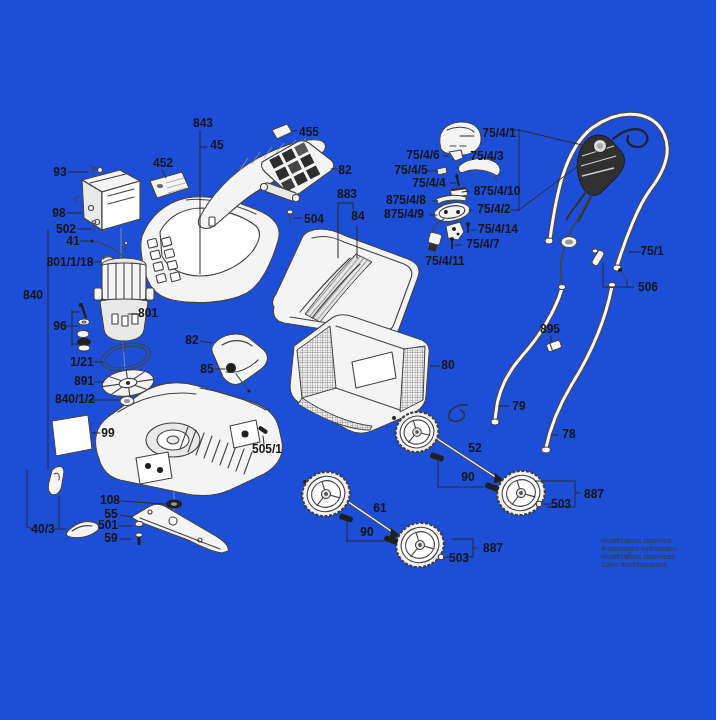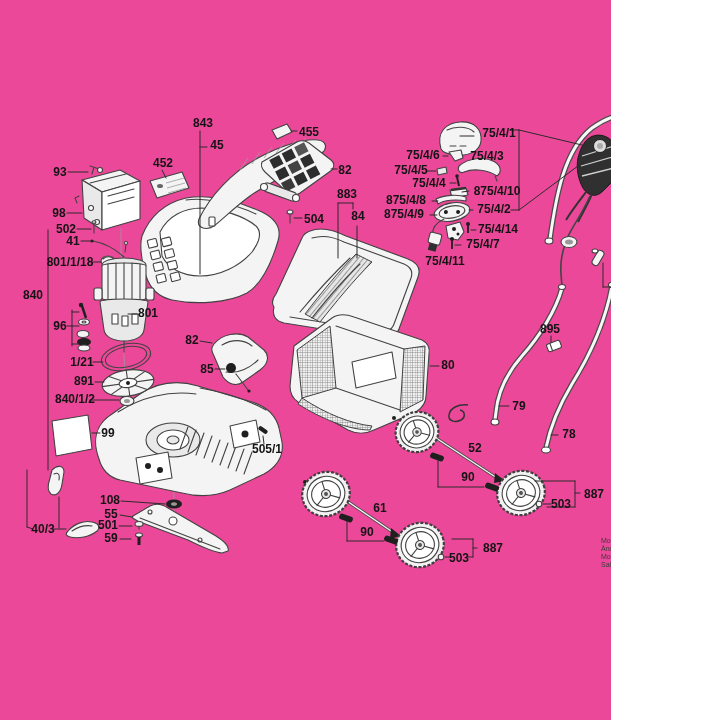--- a/index.html
+++ b/index.html
@@ -1,16 +1,16 @@
 <!DOCTYPE html>
 <html><head>
 <meta charset="utf-8">
 <style>
   html,body{margin:0;padding:0;background:#fff;}
-  .canvas{position:relative;width:611px;height:720px;background:#ec4899;overflow:hidden;}
+  .canvas{position:relative;width:716px;height:720px;background:#1d4ed8;overflow:hidden;}
   svg{display:block;}
   .lbl{font-family:"Liberation Sans",sans-serif;font-weight:bold;font-size:12px;fill:#141414;}
   .ftr{font-family:"Liberation Sans",sans-serif;font-weight:normal;font-size:7px;fill:#3a3a3a;}
   .s{stroke:#424242;stroke-width:1.1;fill:none;stroke-linecap:round;stroke-linejoin:round;}
   .sf{stroke:#424242;stroke-width:1.1;fill:#f4f4f4;stroke-linejoin:round;}
   .sw{stroke:#424242;stroke-width:1.1;fill:#ffffff;stroke-linejoin:round;}
   .sl{stroke:#424242;stroke-width:1.1;fill:#e9e9e9;stroke-linejoin:round;}
   .dk{fill:#1f1f1f;stroke:none;}
   .ldr{stroke:#2b2b2b;stroke-width:1;fill:none;stroke-linecap:round;}
   .thin{stroke:#9a9a9a;stroke-width:0.8;fill:none;}

